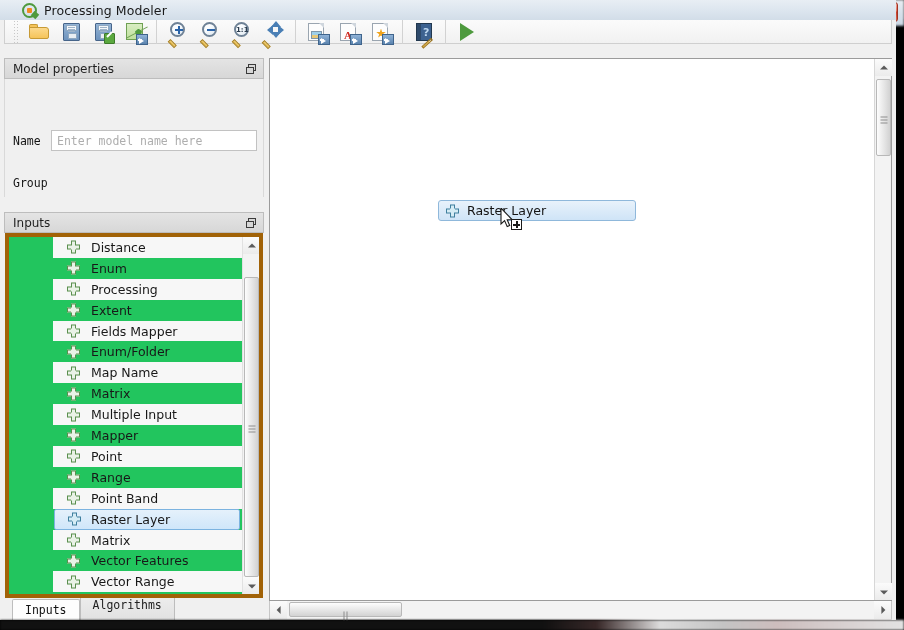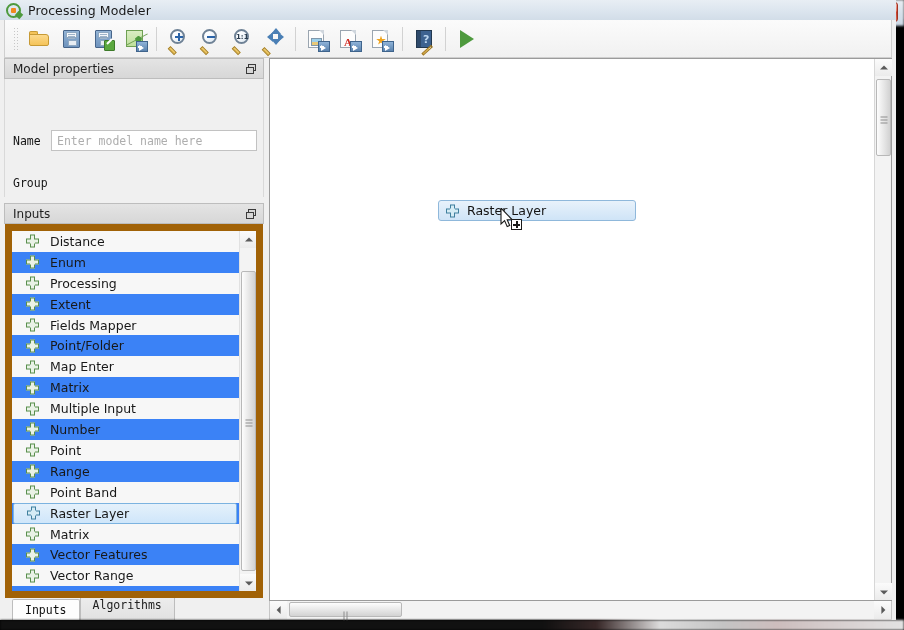--- a/index.html
+++ b/index.html
@@ -53,40 +53,40 @@
      border:1px solid #3a4a5a; border-top-width:3px; }
 
   
   .app {
     position:absolute; left:0; top:0; width:896px; height:620px;
     background:#f0f0f0;
   }
   .titlebar {
     position:relative; height:20px;
     background: linear-gradient(to bottom, #e8eef4 0%, #dde6ef 50%, #d2dde8 100%);
-    display:flex; align-items:center; padding-left:6px;
+    display:flex; align-items:center; padding-left:22px;
   }
   .qgis-logo { width:15px; height:15px; position:relative; flex:0 0 auto; }
   .qgis-logo .ring {
     position:absolute; left:0; top:0; width:15px; height:15px; border-radius:50%;
     border:2.6px solid #4e9a3e; box-sizing:border-box;
   }
   .qgis-logo .tail {
     position:absolute; right:-1px; bottom:0px; width:6px; height:6px;
     background:#4e9a3e; transform:rotate(40deg);
   }
   .qgis-logo .dot {
     position:absolute; left:5px; top:5px; width:5px; height:5px; border-radius:1px;
     background:#f08a1e;
   }
   .apptitle { font-size:12.5px; color:#1a1a1a; margin-left:7px; letter-spacing:.1px; }
 
   
   .toolbar {
-    position:relative; height:38px; margin:0 4px;
+    position:relative; height:24px; margin:0 4px;
     background: linear-gradient(to bottom,#fbfbfb 0%, #f1f1f1 100%);
     border:1px solid #cfcfcf; border-top:none;
     display:flex; align-items:center; padding-left:8px;
   }
   .grip { width:5px; height:24px; margin-right:5px;
     background-image: radial-gradient(#c2c2c2 1px, transparent 1px);
     background-size:3px 3px; opacity:.9; }
   .tbtn { width:30px; height:30px; position:relative; margin:0 1px;
     display:flex; align-items:center; justify-content:center; }
   .tsep { width:1px; height:24px; background:#d2d2d2; margin:0 5px; }
@@ -186,24 +186,24 @@
      border-left:1px solid #d9d9d9; border-right:1px solid #d9d9d9; }
   .field-row { position:absolute; left:8px; right:6px; display:flex; align-items:center; }
   .field-row.name { top:51px; }
   .field-row.group { top:97px; }
   .flabel { font-family:"DejaVu Sans Mono", monospace; font-size:11.5px; color:#141414;
      width:38px; flex:0 0 38px; }
   .finput { flex:1; height:21px; background:#fff; border:1px solid #c2c2c2;
      display:flex; align-items:center; padding-left:5px;
      font-family:"DejaVu Sans Mono", monospace; font-size:11.5px; color:#aeaeae; }
 
-  .inputs-dock { flex:1; display:flex; flex-direction:column; min-height:0; }
+  .inputs-dock { flex:1; display:flex; flex-direction:column; min-height:0;margin-top:9px; }
   .listwrap { flex:1; min-height:0; position:relative;
-     background:#3b82f6; border:7px solid #a16207; margin:0 1px;
-     display:flex; overflow:hidden; }
+     background:#22c55e; border:4px solid #a16207; margin:0 1px;
+     display:flex; overflow:hidden;padding-left:44px; }
   .listcol { flex:1; position:relative; overflow:hidden; }
   .row { height:20.9px; display:flex; align-items:center; padding-left:38px;
      font-size:12.5px; color:#181818; position:relative; }
   .row.alt { background:#f7f7f7; }
   .row.sel {
      background:linear-gradient(to bottom,#e5f1fb,#cfe6fa);
      border:1px solid #7cb3e0; border-radius:2px; height:21px;
      margin:0 2px 0 1px; padding-left:36px;
   }
   .plusicon { position:absolute; left:14px; top:50%; transform:translateY(-50%);
@@ -524,29 +524,29 @@
                     <span class="inner"></span>
                   </span>
                   <span>Fields Mapper</span>
                 </div>
                 <div class="row">
                   <span class="plusicon">
                     <span class="c h"></span>
                     <span class="c v"></span>
                     <span class="inner"></span>
                   </span>
-                  <span>Point/Folder</span>
-                </div>
-                <div class="row alt">
-                  <span class="plusicon">
-                    <span class="c h"></span>
-                    <span class="c v"></span>
-                    <span class="inner"></span>
-                  </span>
-                  <span>Map Enter</span>
+                  <span>Enum/Folder</span>
+                </div>
+                <div class="row alt">
+                  <span class="plusicon">
+                    <span class="c h"></span>
+                    <span class="c v"></span>
+                    <span class="inner"></span>
+                  </span>
+                  <span>Map Name</span>
                 </div>
                 <div class="row">
                   <span class="plusicon">
                     <span class="c h"></span>
                     <span class="c v"></span>
                     <span class="inner"></span>
                   </span>
                   <span>Matrix</span>
                 </div>
                 <div class="row alt">
@@ -556,21 +556,21 @@
                     <span class="inner"></span>
                   </span>
                   <span>Multiple Input</span>
                 </div>
                 <div class="row">
                   <span class="plusicon">
                     <span class="c h"></span>
                     <span class="c v"></span>
                     <span class="inner"></span>
                   </span>
-                  <span>Number</span>
+                  <span>Mapper</span>
                 </div>
                 <div class="row alt">
                   <span class="plusicon">
                     <span class="c h"></span>
                     <span class="c v"></span>
                     <span class="inner"></span>
                   </span>
                   <span>Point</span>
                 </div>
                 <div class="row">

